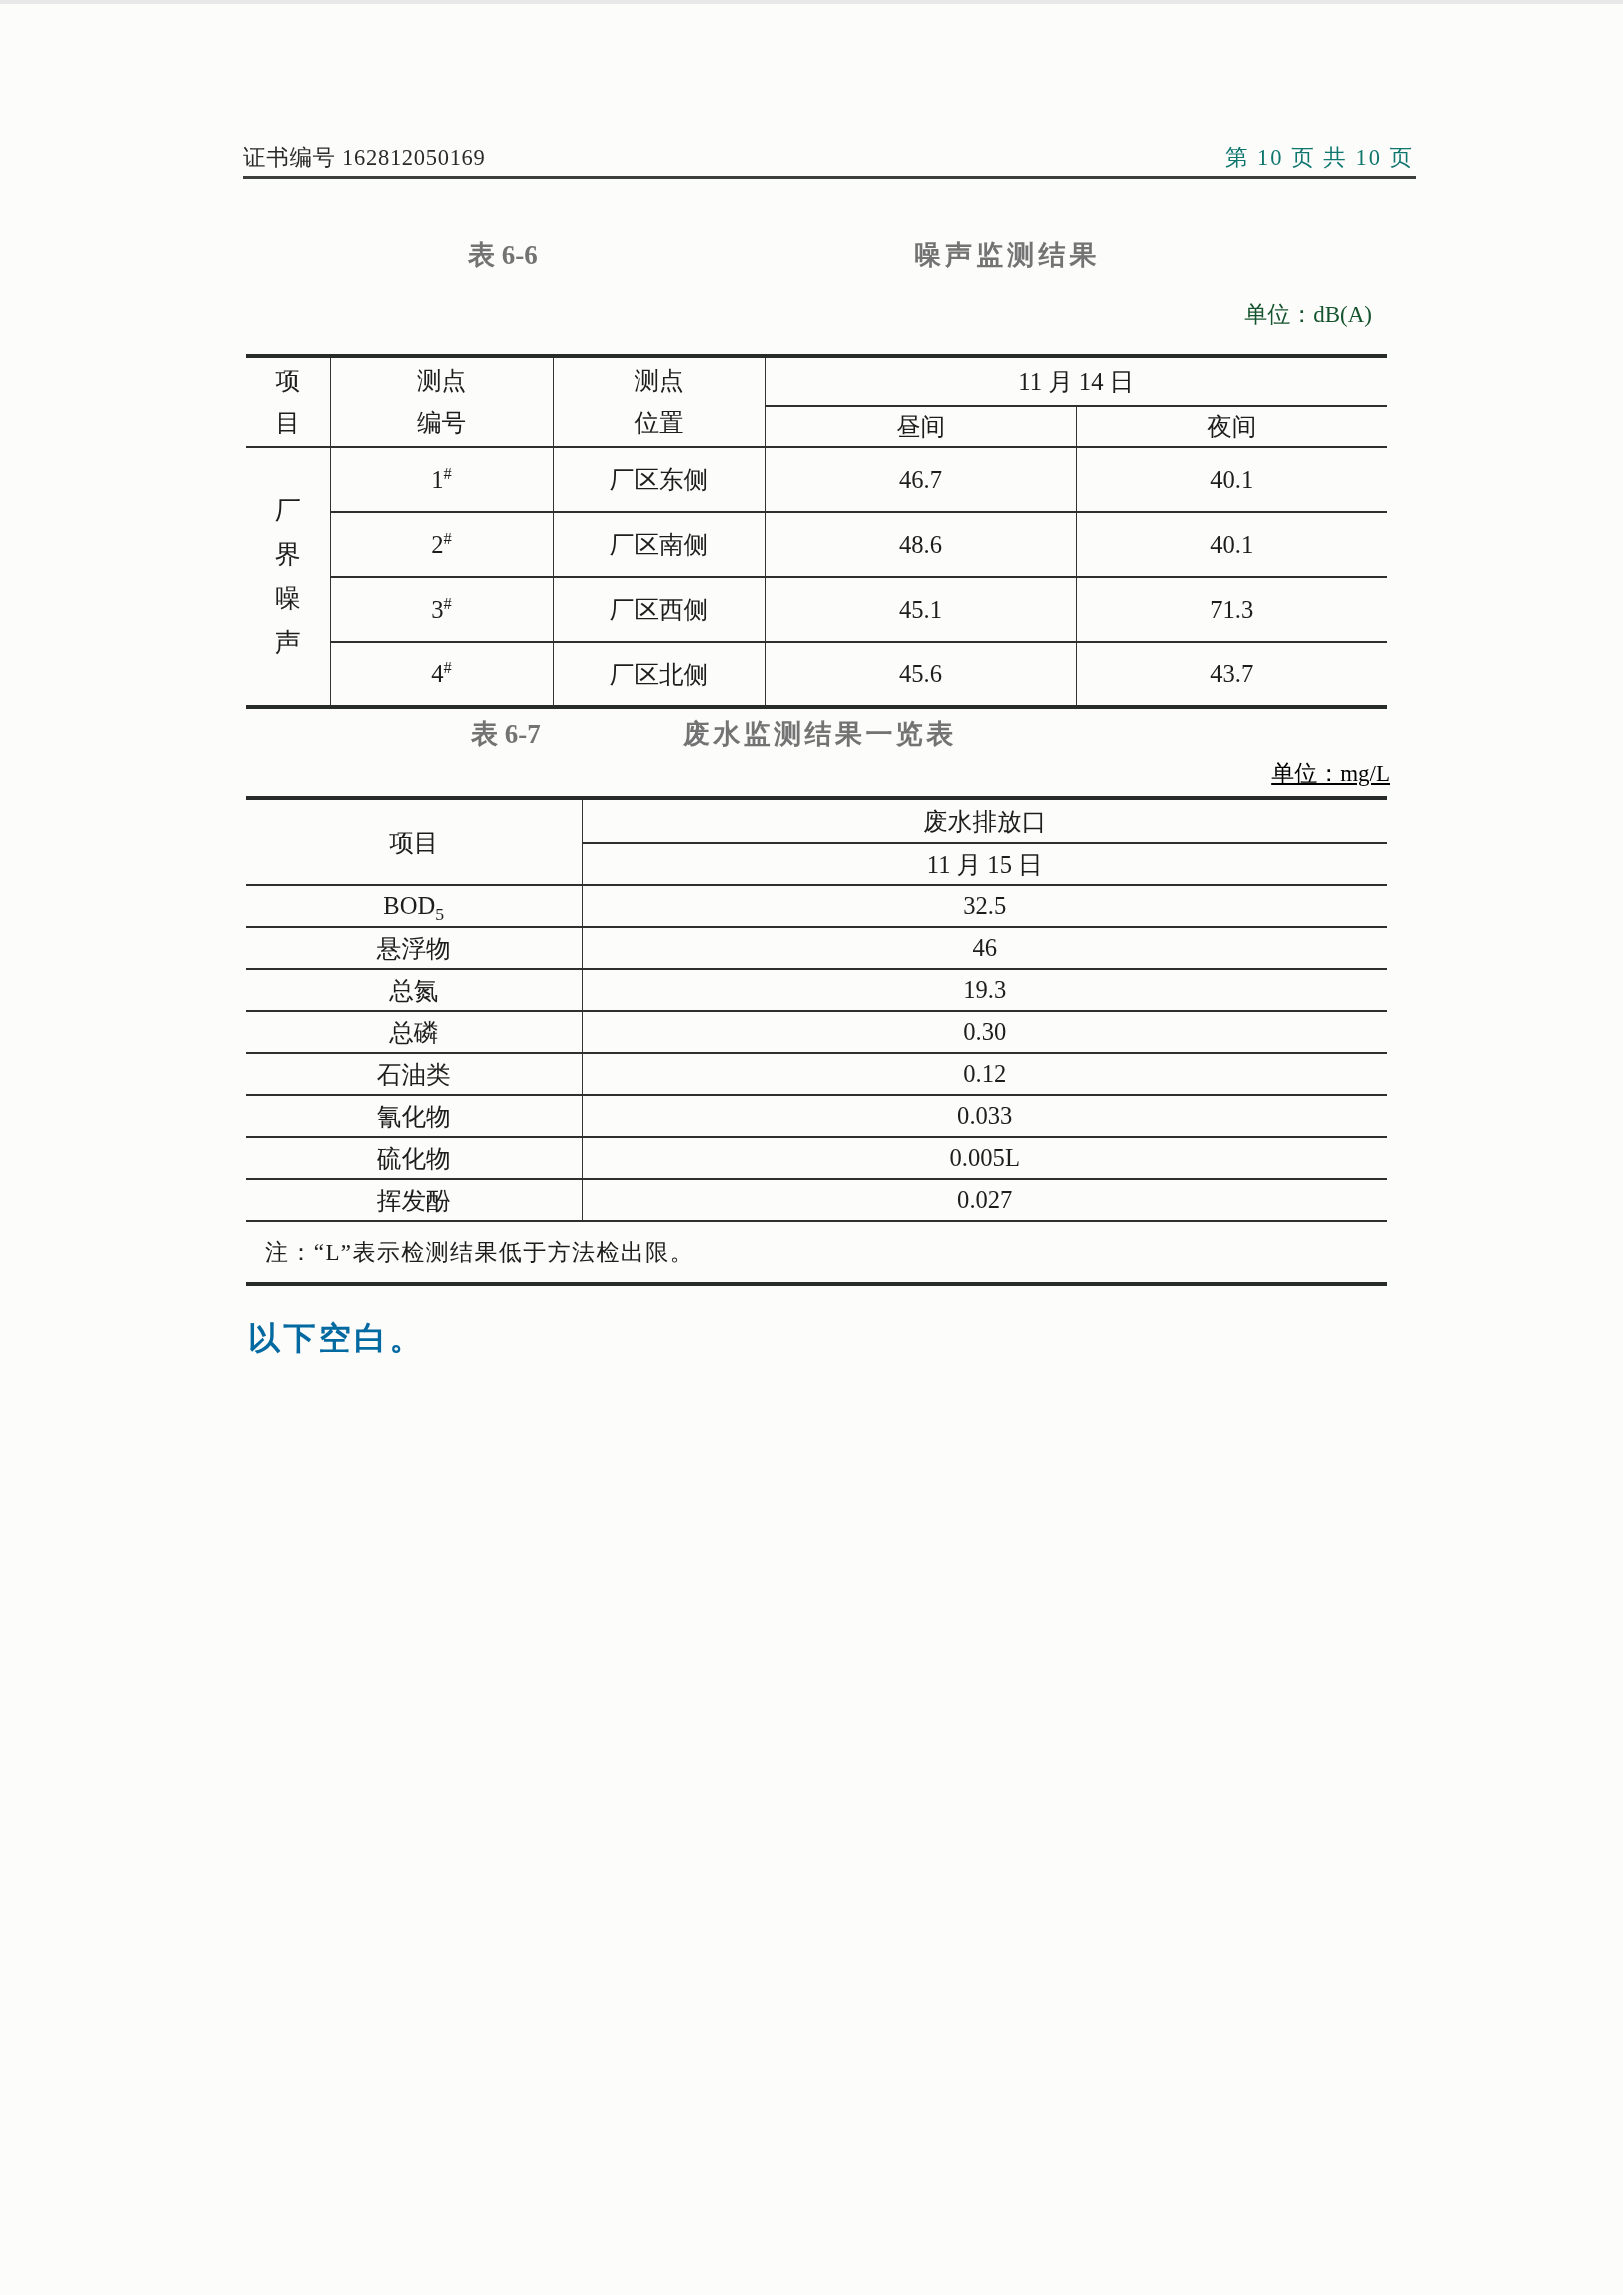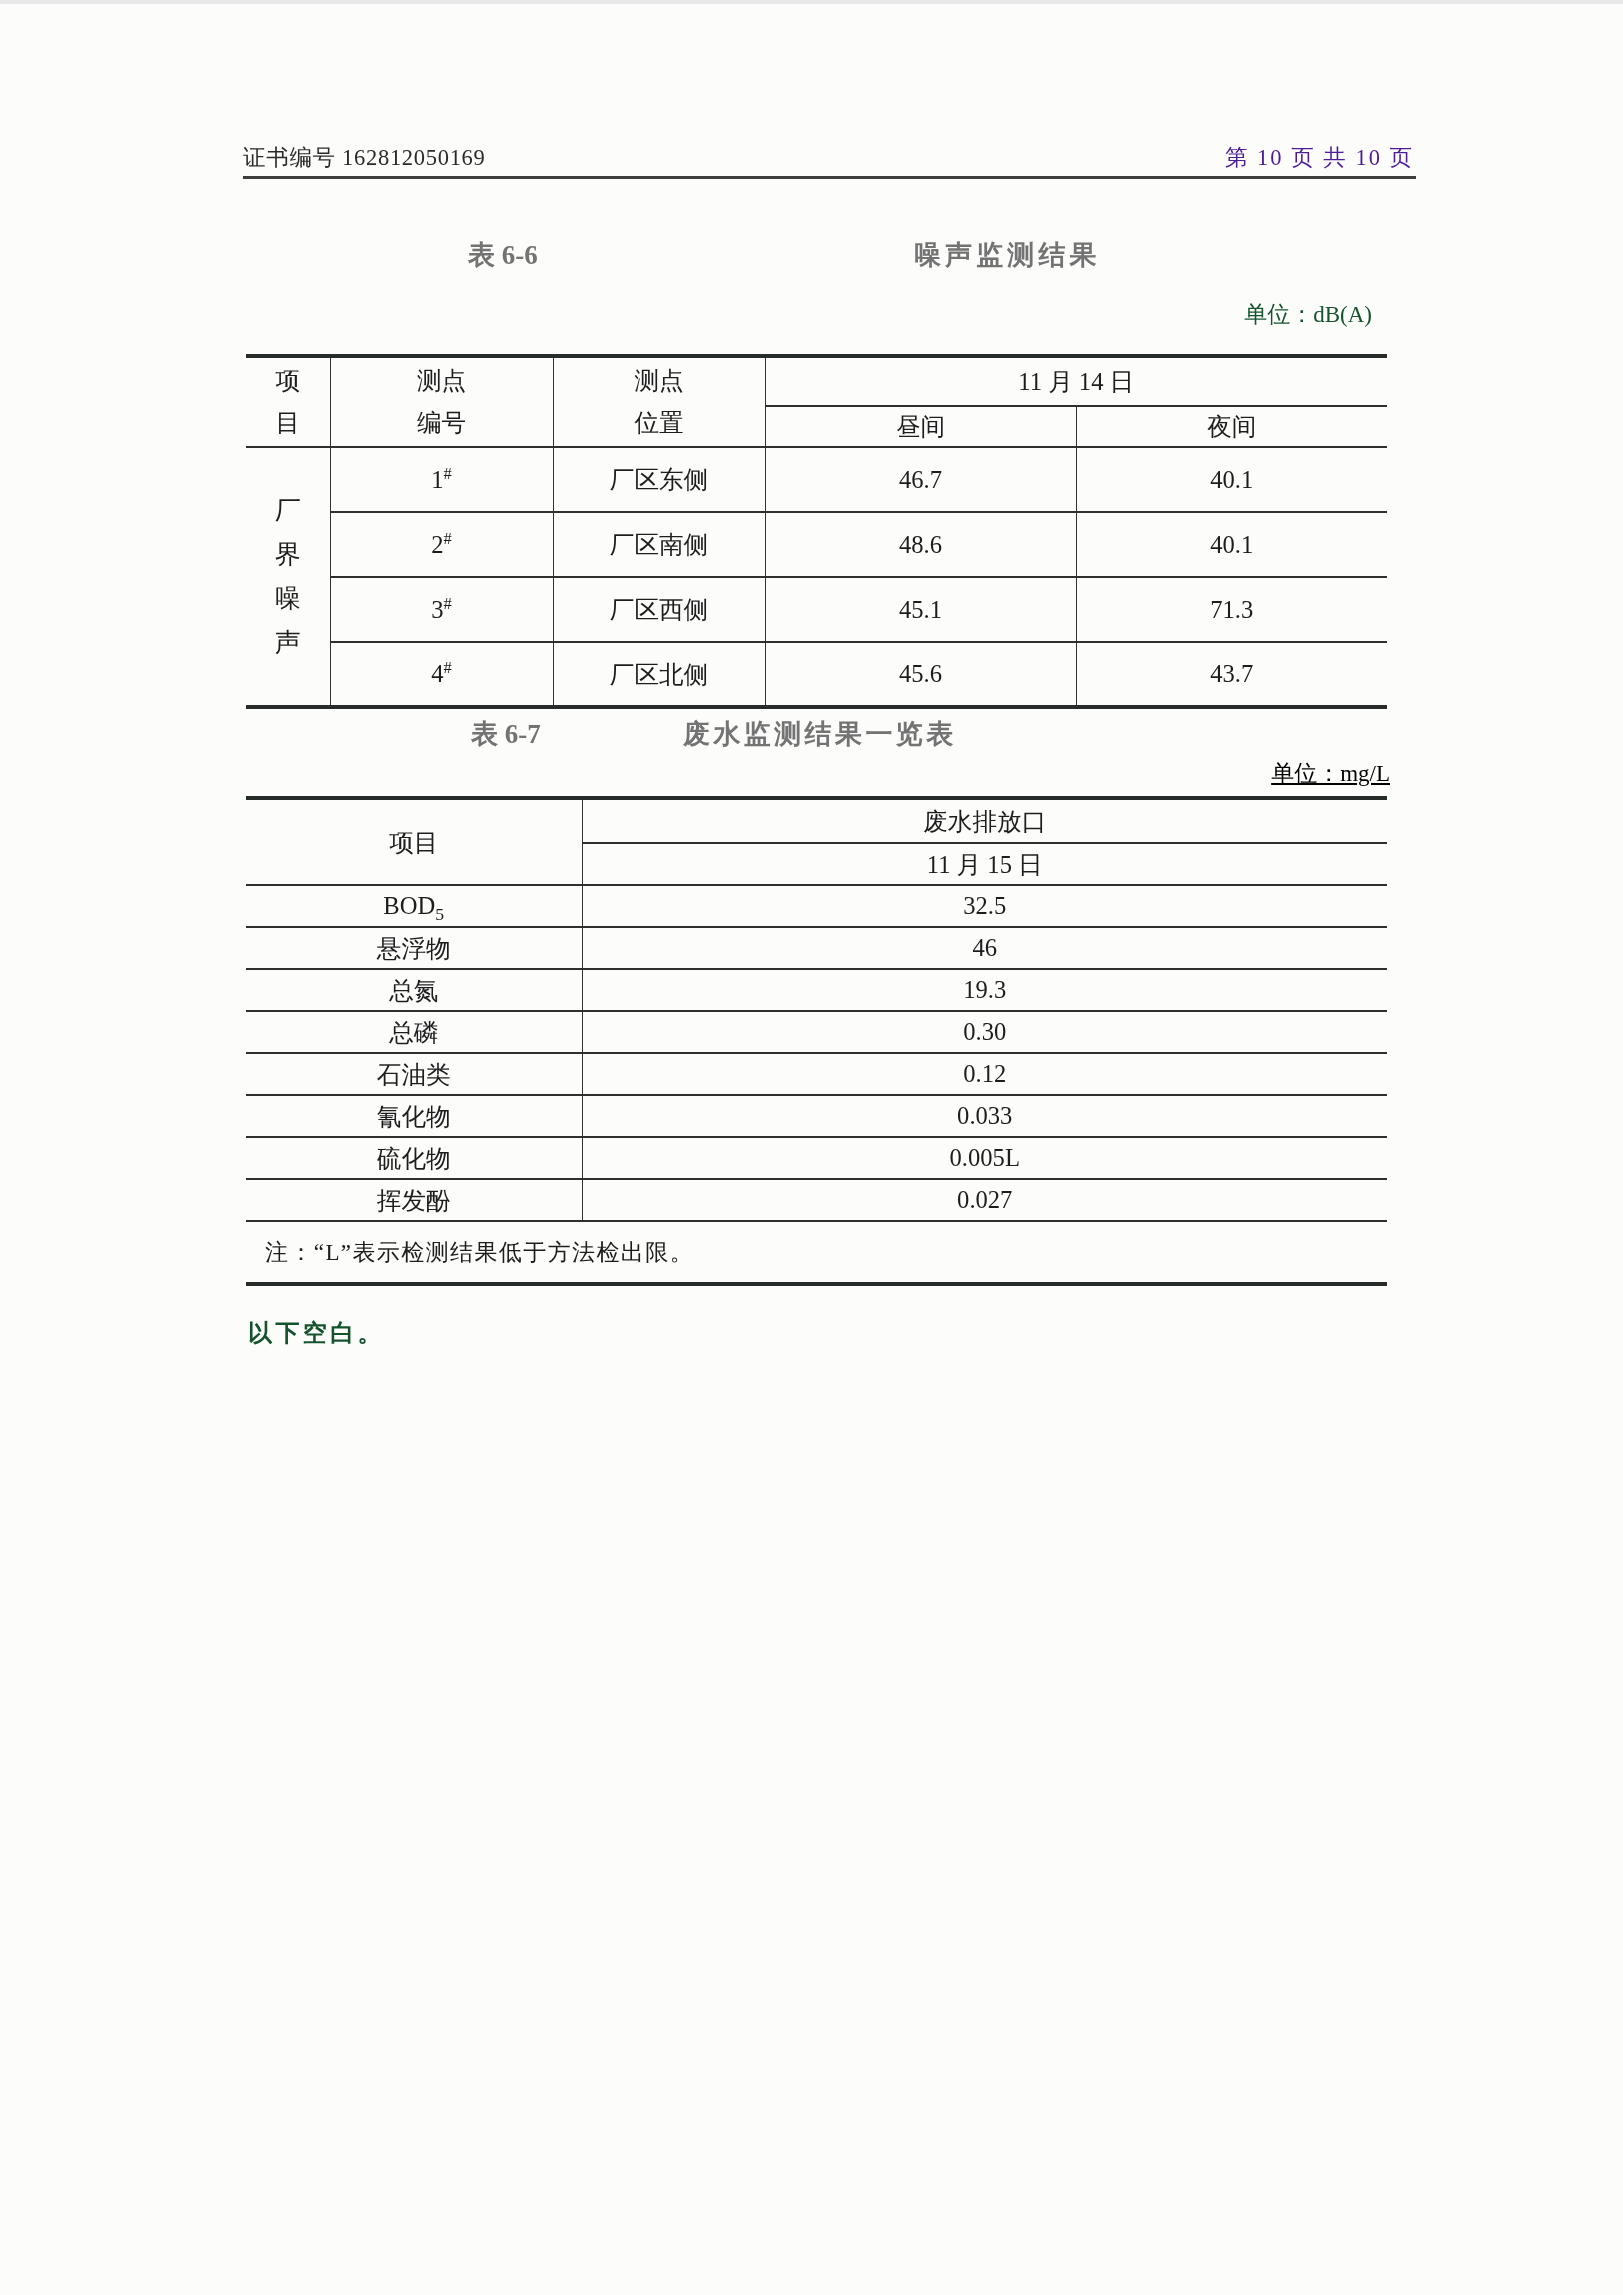--- a/index.html
+++ b/index.html
@@ -7,21 +7,21 @@
     position:relative;
     width:1623px;height:2295px;
     margin:4px auto;
     background:#fcfcfb;
     font-family:"Liberation Serif","DejaVu Serif",serif;
     color:#1d1d1d;
     overflow:hidden;
   }
   
   .hdr-left{position:absolute;left:243px;top:138px;font-size:22.5px;letter-spacing:0.7px;color:#2a2a2a;}
-  .hdr-right{position:absolute;right:209px;top:138px;font-size:22.5px;letter-spacing:2px;color:#4c1d95;}
+  .hdr-right{position:absolute;right:209px;top:138px;font-size:22.5px;letter-spacing:2px;color:#0f766e;}
   .hdr-rule{position:absolute;left:243px;top:172px;width:1173px;height:2.7px;background:#3d3f3d;}
   
   .cap{position:absolute;font-size:27px;font-weight:bold;color:#737373;}
   .cap1-label{left:468px;top:233px;}
   .cap1-title{left:914px;top:233px;letter-spacing:4.1px;}
   .unit1{position:absolute;right:251px;top:295px;font-size:23px;color:#14532d;}
   .cap2-label{left:471px;top:712px;}
   .cap2-title{left:683px;top:712px;letter-spacing:3.4px;}
   .unit2{position:absolute;right:233px;top:754px;font-size:23px;color:#000000;text-decoration:underline;}
   
@@ -50,21 +50,21 @@
   .vtext{width:29px;margin:0 auto;font-size:26px;line-height:44px;word-break:break-all;letter-spacing:0;}
   sup.hash{font-size:16.4px;vertical-align:super;line-height:0;}
   #waste-table{top:792px;}
   #waste-table .h1{height:45px;}
   #waste-table .h2{height:42px;}
   #waste-table .dr{height:42px;}
   #waste-table .note-row{height:63px;}
   .note-cell{text-align:left !important;padding-left:19px !important;font-size:23px;letter-spacing:1.4px;}
   sub.small{font-size:17.7px;vertical-align:sub;line-height:0;}
   
-  .closing{position:absolute;left:248px;top:1313px;font-size:24px;font-weight:bold;letter-spacing:3.4px;color:#14532d;}
+  .closing{position:absolute;left:248px;top:1313px;font-size:32px;font-weight:bold;letter-spacing:3.4px;color:#0369a1;}
 </style>
 </head>
 <body>
 
 <div class="page">
 
   <div class="hdr-left">证书编号 162812050169</div>
   <div class="hdr-right">第 10 页 共 10 页</div>
   <div class="hdr-rule"></div>
 

